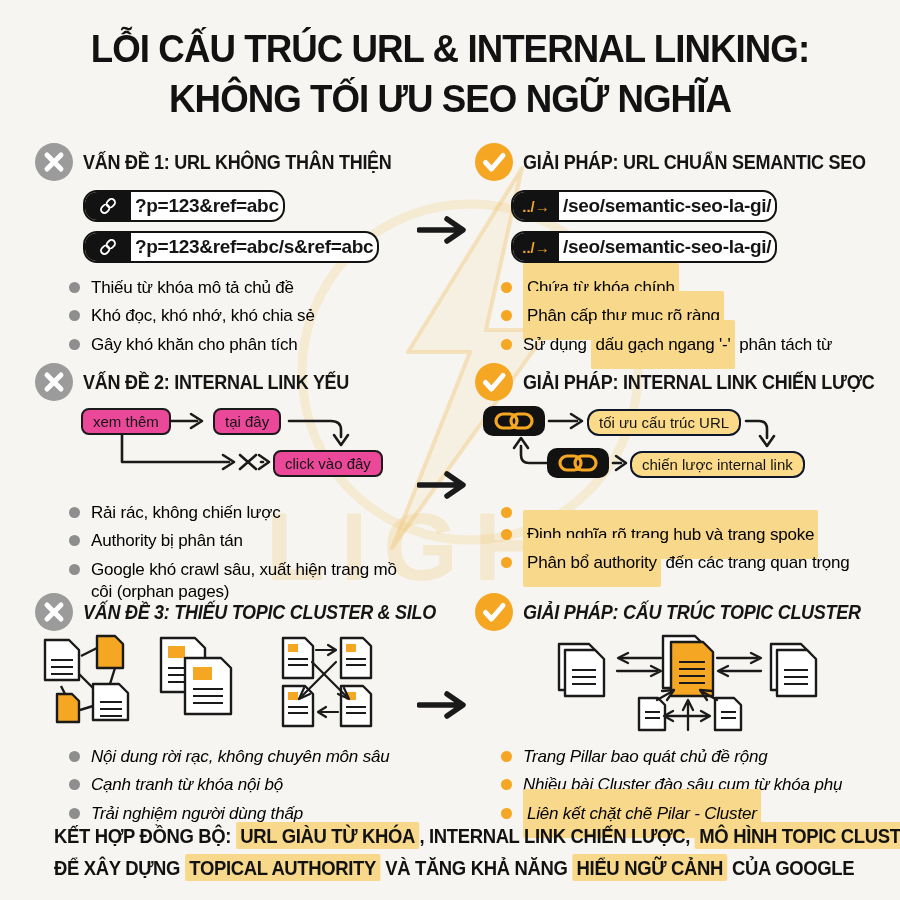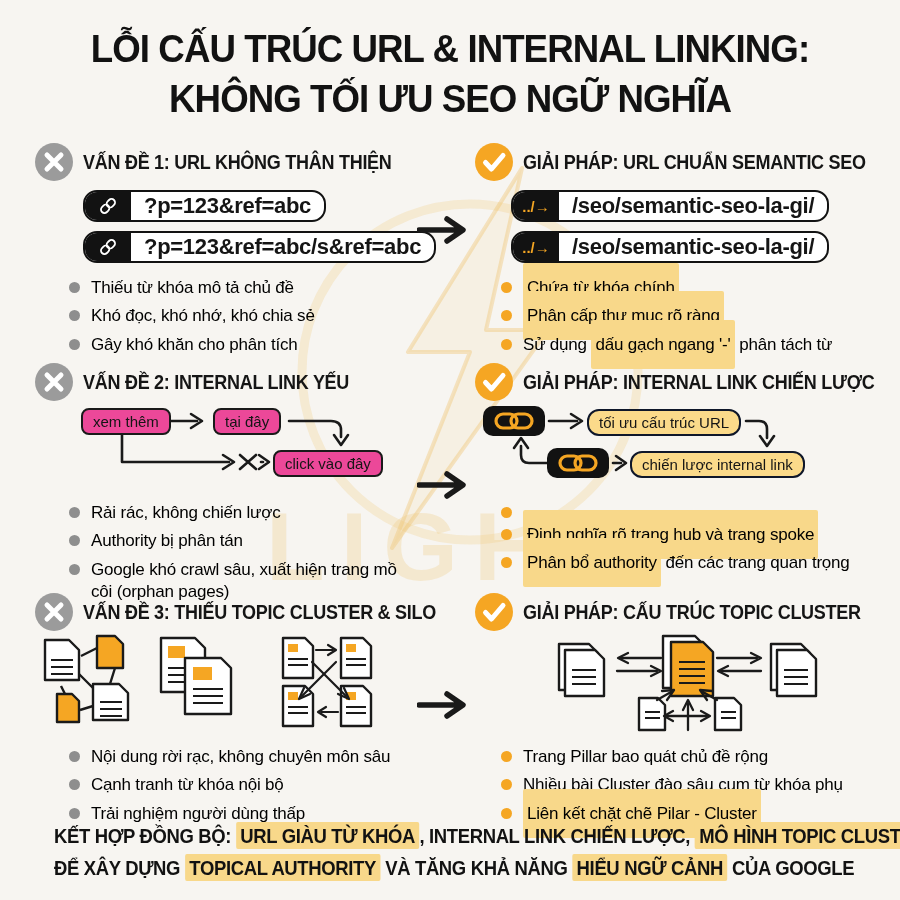--- a/index.html
+++ b/index.html
@@ -21,21 +21,21 @@
   .title{position:absolute;top:24px;left:0;right:0;text-align:center;}
   .title-line{
     display:block;font-size:39px;font-weight:bold;letter-spacing:-1px;
     line-height:1.28;transform:scaleX(0.94);transform-origin:center;
     white-space:nowrap;color:#121212;
   }
   
   .row{position:absolute;left:35px;right:18px;display:flex;}
   .row1{top:142px;height:214px;}
   .row2{top:362px;height:224px;}
-  .row3{top:592px;height:220px;}
+  .row3{top:592px;height:220px;font-style:italic;}
   .col-left{width:380px;flex:none;position:relative;}
   .arrow-zone{width:60px;flex:none;position:relative;}
   .col-right{flex:1;position:relative;}
   .big-arrow{position:absolute;left:2px;}
   .row1 .big-arrow{top:72px;}
   .row2 .big-arrow{top:107px;}
   .row3 .big-arrow{top:97px;}
   
   .col-header{display:flex;align-items:center;gap:10px;height:40px;}
   .icon-circle{width:38px;height:38px;flex:none;}
@@ -48,22 +48,22 @@
     display:inline-flex;align-items:stretch;align-self:flex-start;
     border:2.5px solid #121212;border-radius:14px;background:#fff;
     overflow:hidden;height:28px;
   }
   .pill-icon{
     background:#121212;display:flex;align-items:center;justify-content:center;
     min-width:34px;padding:0 6px;
   }
   .pill-prefix{color:#F5A623;font-weight:bold;font-size:15px;letter-spacing:0;white-space:nowrap;}
   .pill-text{
-    display:flex;align-items:center;padding:0 13px;font-weight:bold;
-    font-size:22px;letter-spacing:-0.3px;white-space:nowrap;
+    display:flex;align-items:center;padding:0 4px;font-weight:bold;
+    font-size:19px;letter-spacing:-0.3px;white-space:nowrap;
   }
   
   .bullets{list-style:none;margin:14px 0 0 0;padding:0 0 0 34px;}
   .col-right .bullets{padding-left:26px;}
   .bullets li{display:flex;gap:11px;margin-bottom:6px;align-items:flex-start;}
   .dot{width:11px;height:11px;border-radius:50%;flex:none;margin-top:5px;}
   .problem .dot{background:#8E8E8E;}
   .solution .dot{background:#F5A623;}
   .btext{font-size:17px;letter-spacing:-0.2px;line-height:1.32;color:#000000;}
   .hl{background:#F8D88A;padding:15px 4px;border-radius:2px;box-decoration-break:clone;-webkit-box-decoration-break:clone;}

